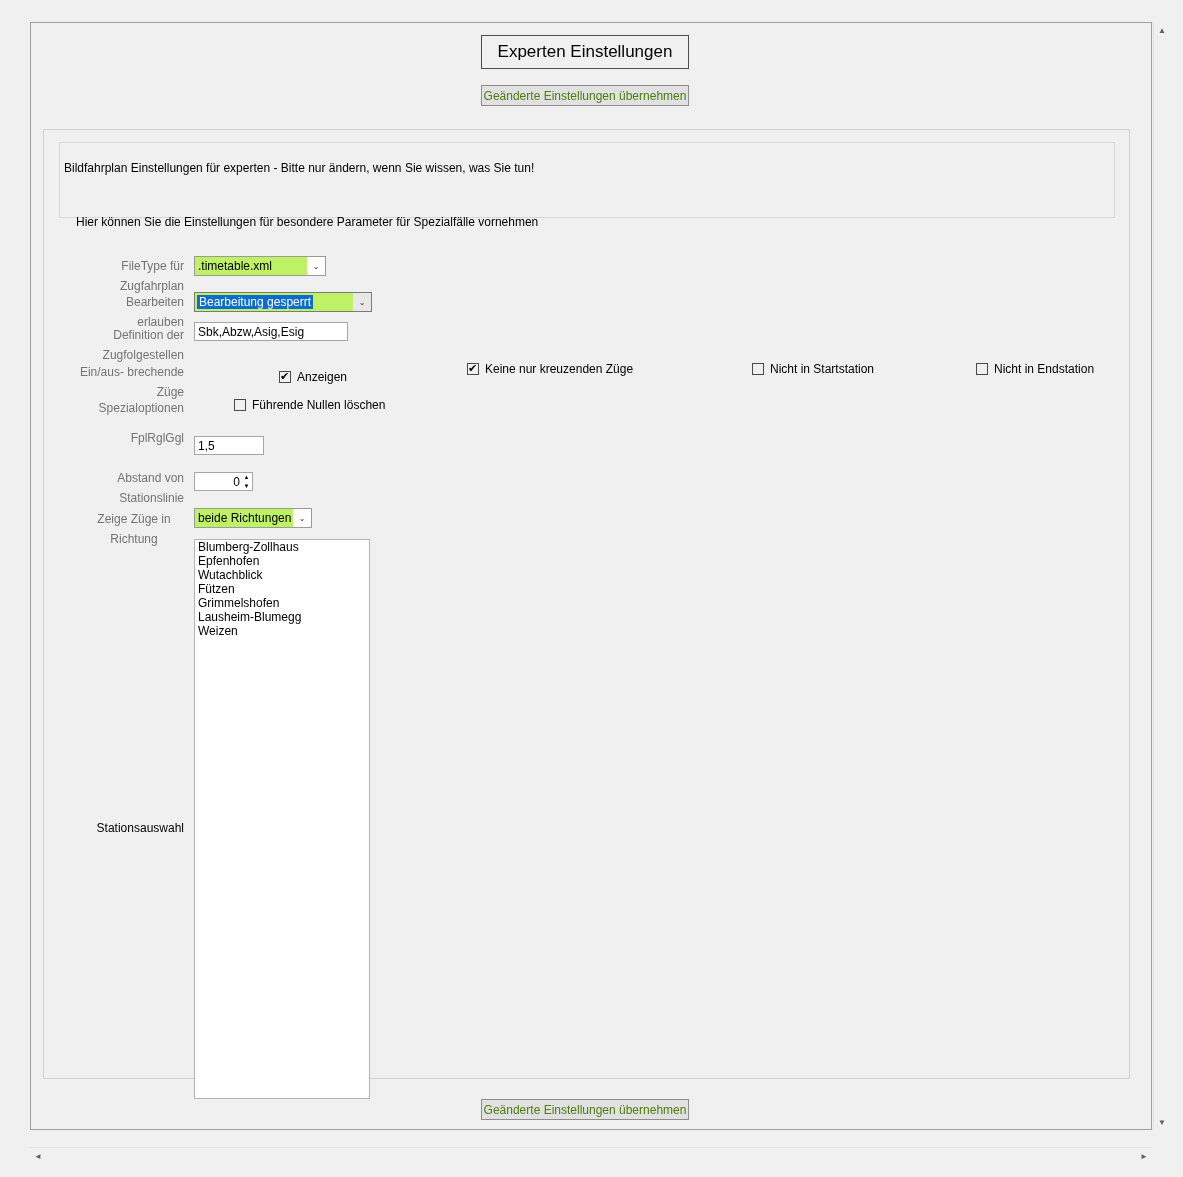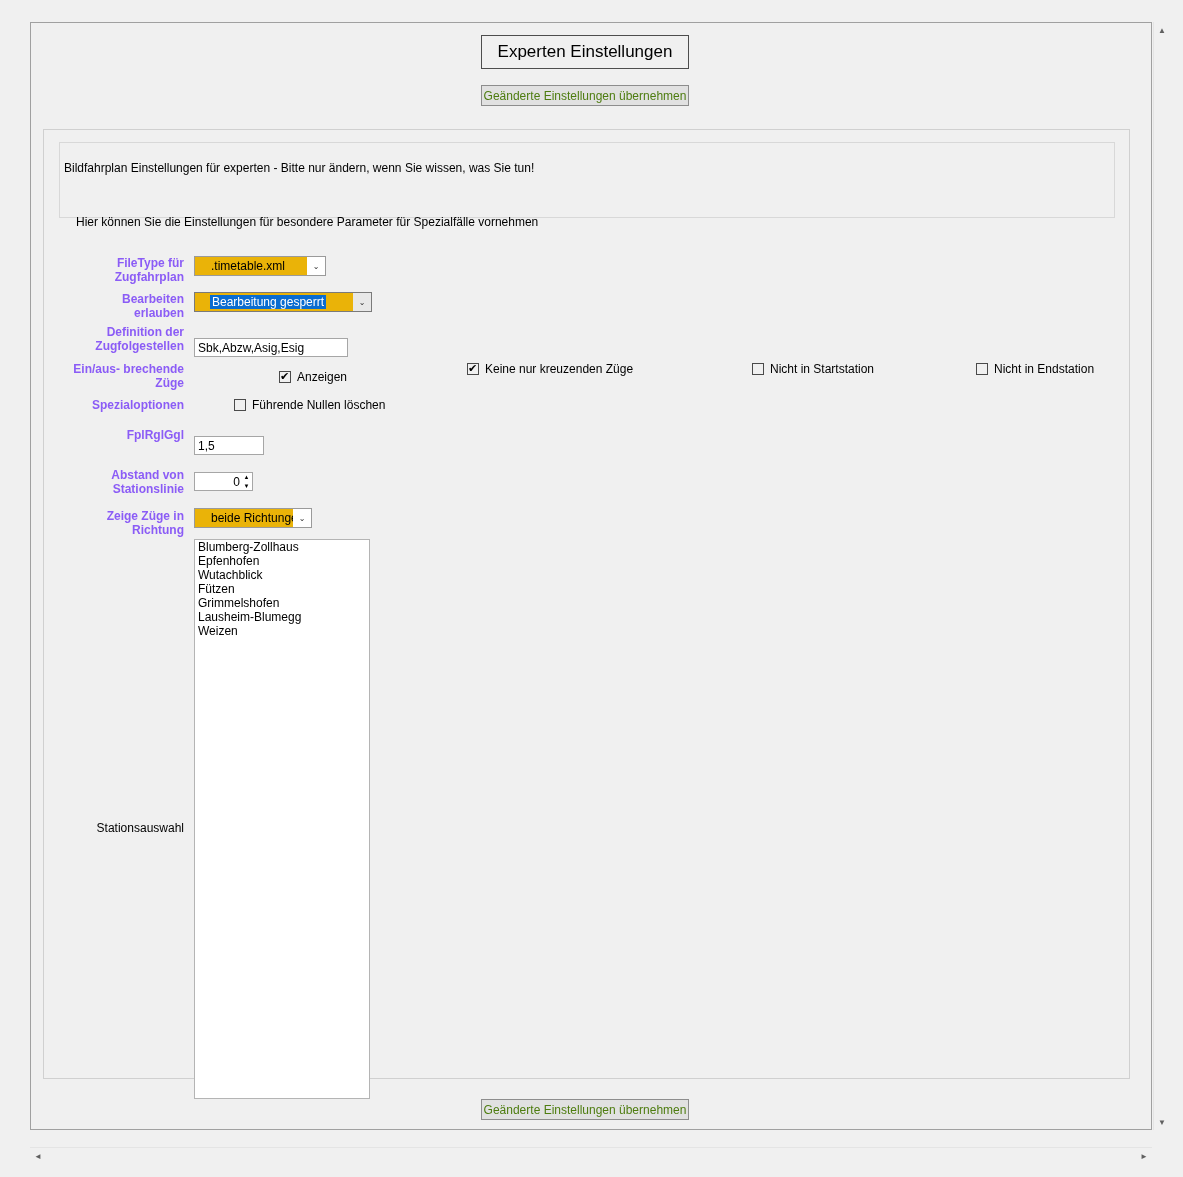--- a/index.html
+++ b/index.html
@@ -112,31 +112,30 @@
     border: 1px solid #d8d8d8;
     background: #f0f0f0;
   }
   .info-line1 { position: absolute; left: 4px; top: 18px; }
   .info-line2 { position: absolute; left: 16px; top: 45px; margin-top: 27px; }
 
   
   .lbl {
     position: absolute;
     text-align: right;
-    line-height: 14px;
-    color: #8b5cf6;
-    font-weight: bold;
+    line-height: 20px;
+    color: #737373;
   }
   .combo {
     position: absolute;
     height: 20px;
     border: 1px solid #9a9a9a;
-    background: #eab308;
+    background: #bef264;
     display: flex; align-items: center;
-    padding-left: 16px;
+    padding-left: 3px;
   }
   .combo .arrowbox {
     position: absolute;
     right: 0; top: 0; bottom: 0; width: 18px;
     background: #fff;
     display: flex; align-items: center; justify-content: center;
     font-size: 8px;
     color: #303030;
   }
   .combo.selected {
@@ -266,21 +265,21 @@
         <span>Bearbeiten erlauben</span>
       </div>
       <div class="combo selected" style="left:150px; top:162px; width:178px;">
         <span class="val">Bearbeitung gesperrt</span>
         <span class="arrowbox" style="background:#e8e8e8;">⌄</span>
       </div>
 
       <div class="lbl" style="left:28px; top:195px; width:112px;">
         <span>Definition der Zugfolgestellen</span>
       </div>
-      <div class="txt" style="left:150px; top:208px; width:154px;">
+      <div class="txt" style="left:150px; top:192px; width:154px;">
         <span>Sbk,Abzw,Asig,Esig</span>
       </div>
 
       <div class="lbl" style="left:28px; top:232px; width:112px;">
         <span>Ein/aus- brechende Züge</span>
       </div>
       <div class="chk" style="left:235px; top:240px;">
         <span class="box on"></span>
         <span>Anzeigen</span>
       </div>
@@ -316,21 +315,21 @@
         <span>Abstand von Stationslinie</span>
       </div>
       <div class="spin" style="left:150px; top:342px; width:59px;">
         <span>0</span>
         <span class="btns">
           <span>▲</span>
           <span>▼</span>
         </span>
       </div>
 
-      <div class="lbl" style="left:40px; top:379px; width:100px;">
+      <div class="lbl" style="left:40px; top:379px; width:100px;text-align:center;">
         <span>Zeige Züge in Richtung</span>
       </div>
       <div class="combo" style="left:150px; top:378px; width:118px;">
         <span class="val">beide Richtungen</span>
         <span class="arrowbox">⌄</span>
       </div>
 
       <div class="lbl-stationsauswahl">
         <span>Stationsauswahl</span>
       </div>

